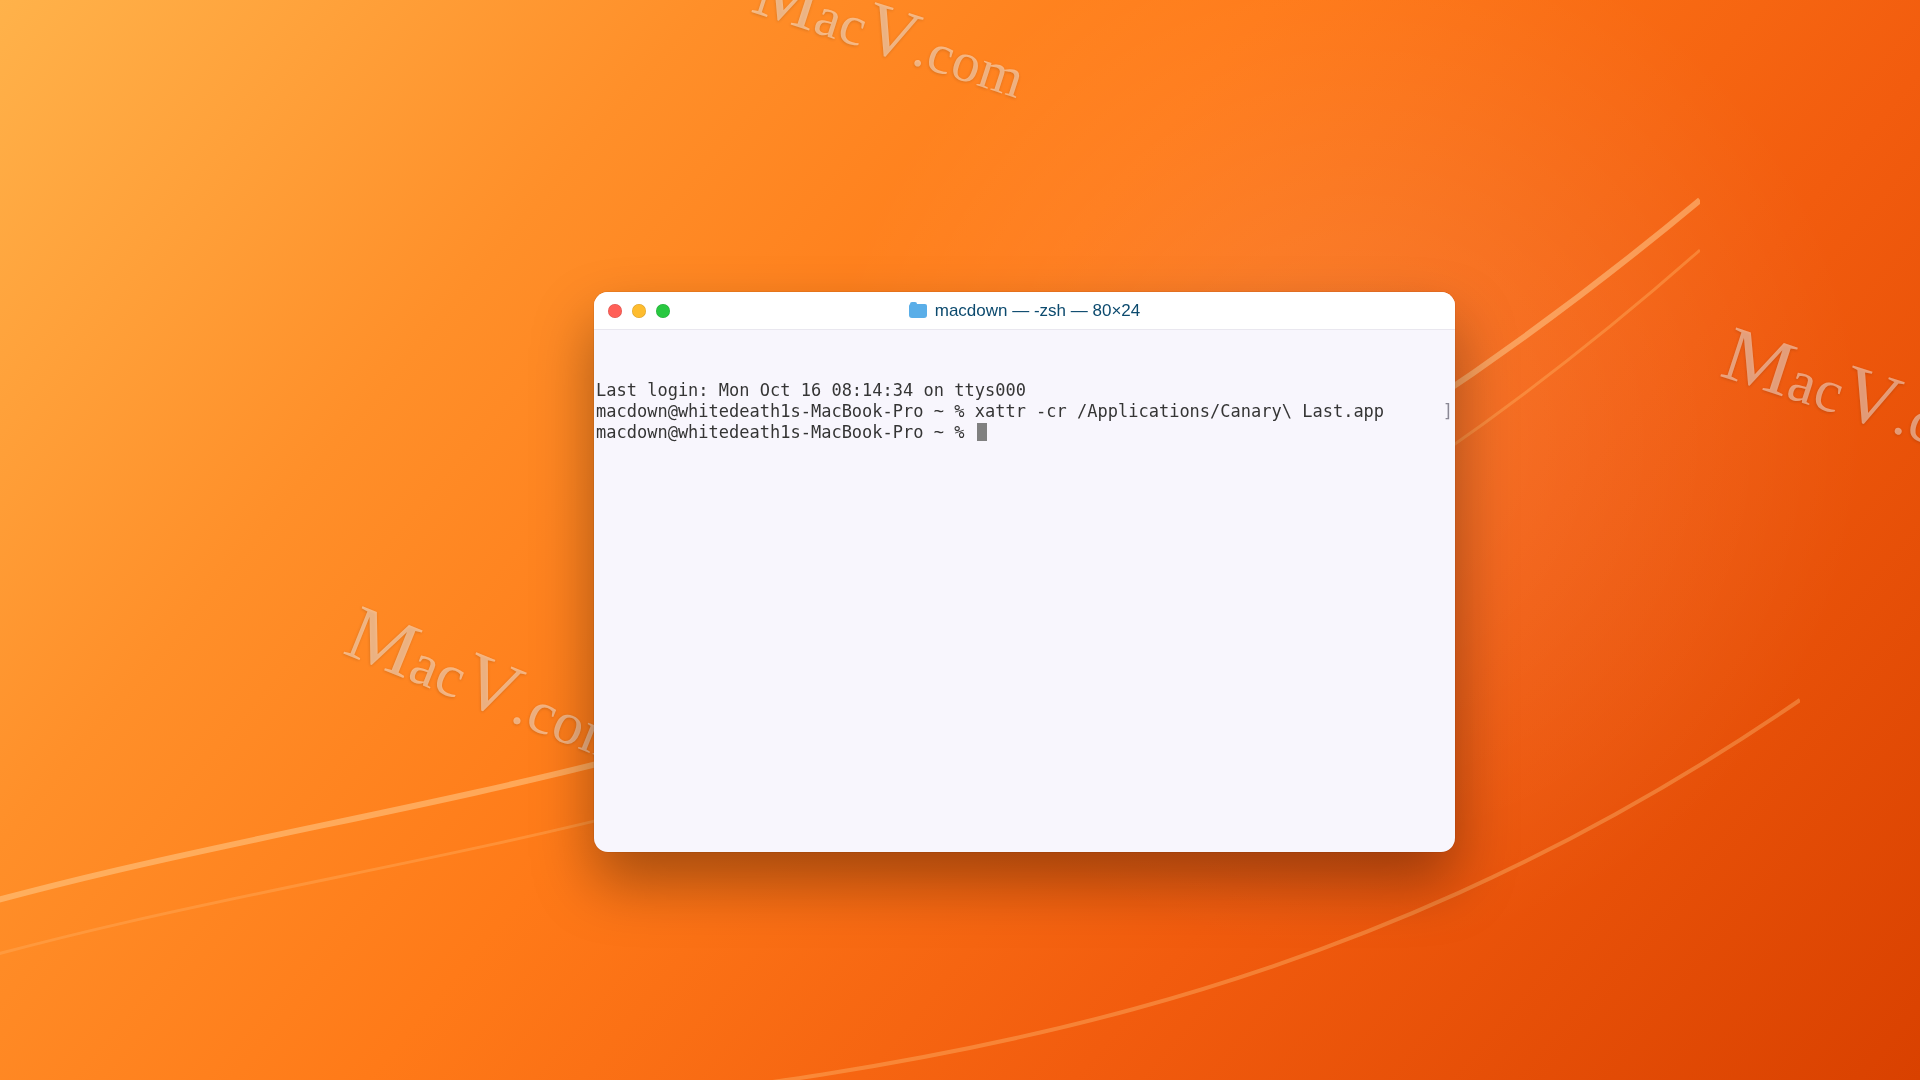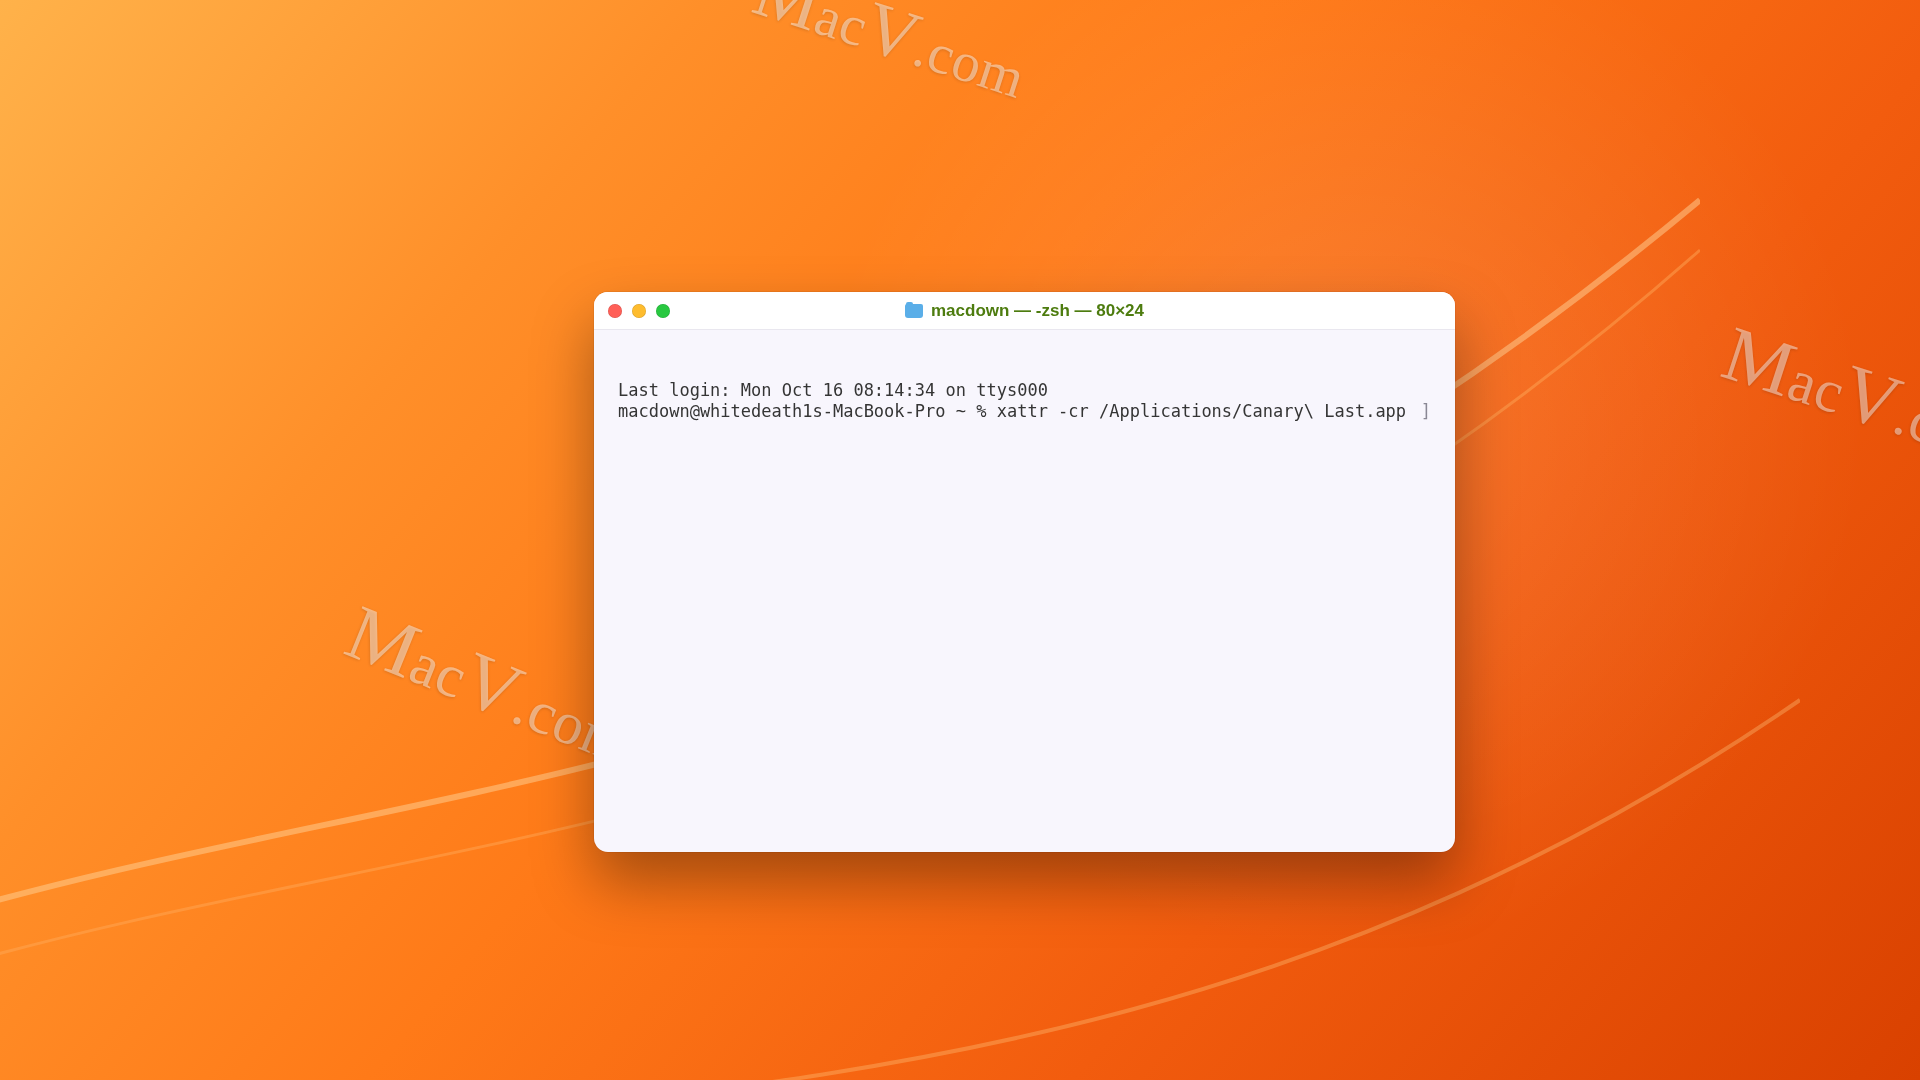--- a/index.html
+++ b/index.html
@@ -97,26 +97,26 @@
     }
     .folder-icon .tab {
       position: absolute;
       left: 1px; top: -2px;
       width: 7px; height: 4px;
       background: #5aaee8;
       border-radius: 2px 2px 0 0;
     }
     .window-title {
       font-size: 17px;
-      font-weight: 700;
-      color: #4d7c0f;
+      font-weight: 400;
+      color: #0c4a6e;
       pointer-events: auto;
     }
     .terminal-body {
-      padding: 8px 24px;
+      padding: 8px 2px;
       font-family: "SF Mono", ui-monospace, Menlo, Consolas, monospace;
       font-size: 17px;
       line-height: 21px;
       color: #353535;
       white-space: pre;
       background: #f8f6fd;
     }
     .terminal-line { display: block; }
     .cursor-block {
       display: inline-block;
@@ -152,15 +152,15 @@
     </div>
     <div class="title-center">
       <span class="folder-icon">
         <span class="tab"></span>
           <span class="back"></span>
       </span>
       <span class="window-title">macdown — -zsh — 80×24</span>
     </div>
   </div>
   <div class="terminal-body">
-    <span class="terminal-line">Last login: Mon Oct 16 08:14:34 on ttys000</span><span class="terminal-line"><span>macdown@whitedeath1s-MacBook-Pro ~ % xattr -cr /Applications/Canary\ Last.app</span><span class="rbracket">]</span></span>
+    <span class="terminal-line">Last login: Mon Oct 16 08:14:34 on ttys000</span><span class="terminal-line"><span>macdown@whitedeath1s-MacBook-Pro ~ % xattr -cr /Applications/Canary\ Last.app</span><span class="rbracket">]</span></span><span class="terminal-line"><span>macdown@whitedeath1s-MacBook-Pro ~ % </span><span class="cursor-block"></span></span>
   </div>
 </div>
 
 </body></html>

